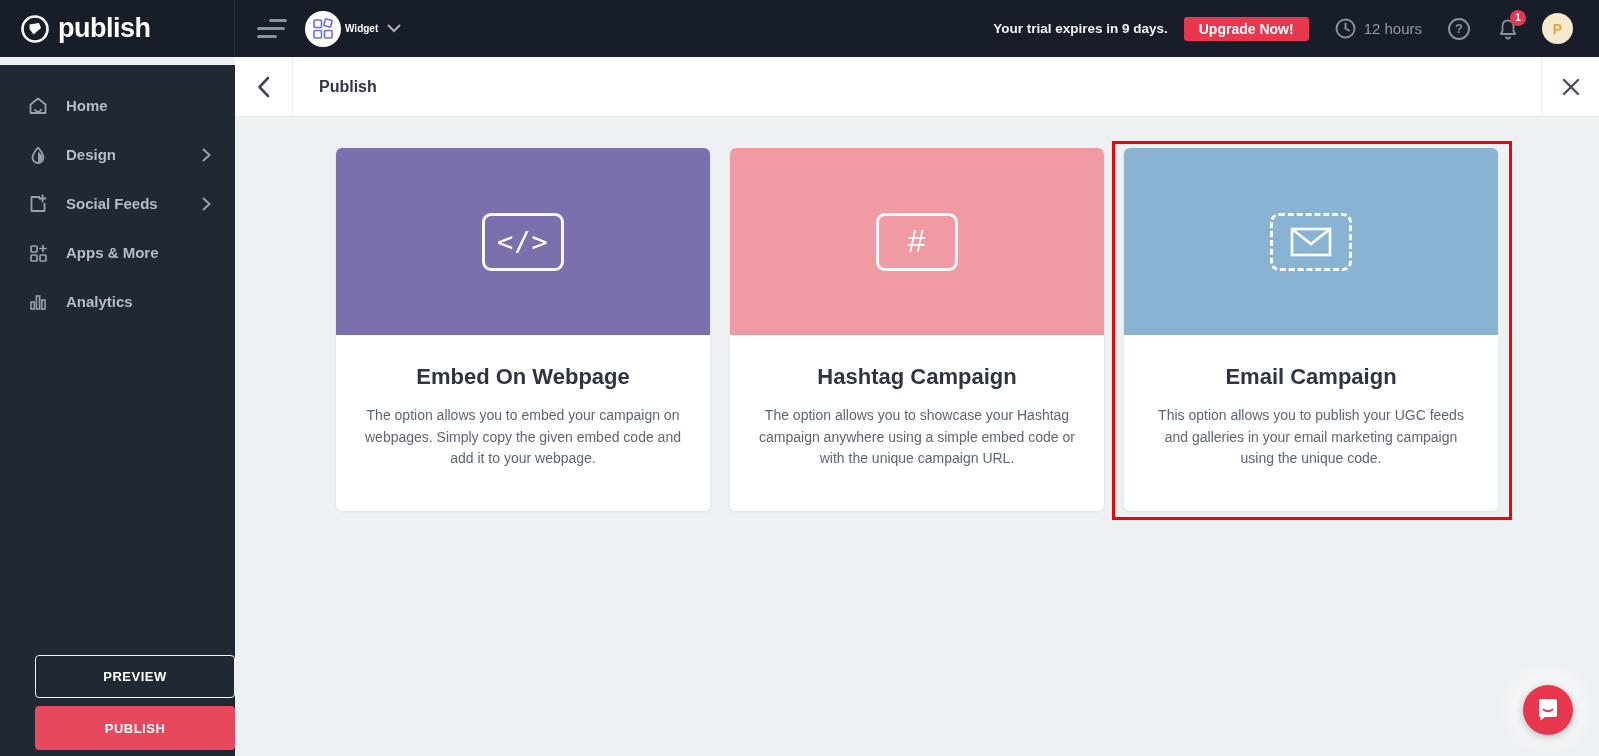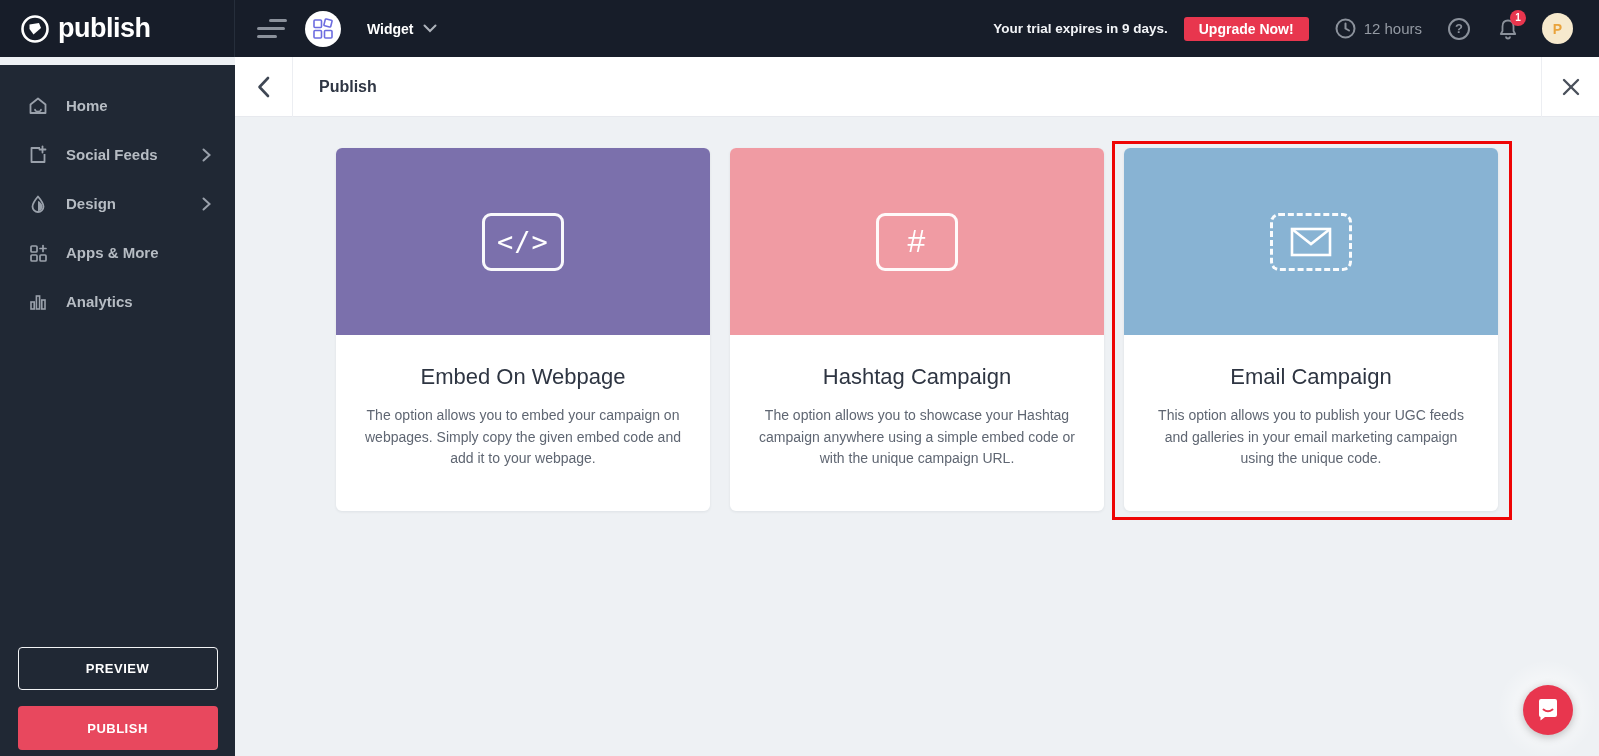--- a/index.html
+++ b/index.html
@@ -13,21 +13,21 @@
     padding-left:20px; border-right:1px solid #262e3b; }
   .logo-mark { margin-right:8px; display:flex; }
   .logo-text { color:#fff; font-size:27px; font-weight:700; letter-spacing:-0.5px; }
   .hamburger { margin-left:22px; display:flex; flex-direction:column; gap:5px; width:30px; cursor:pointer; }
   .hamburger span { height:3px; border-radius:2px; background:#8b919b; }
   .hamburger .h1 { width:18px; align-self:flex-end; }
   .hamburger .h2 { width:28px; }
   .hamburger .h3 { width:20px; align-self:flex-start; }
   .widget-circle { width:36px; height:36px; border-radius:50%; background:#fff;
     margin-left:18px; display:flex; align-items:center; justify-content:center; }
-  .widget-label { color:#fff; font-size:14px; font-weight:700; margin-left:26px; }
+  .widget-label { color:#fff; font-size:10px; font-weight:700; margin-left:4px; }
   .widget-chevron { margin-left:9px; display:flex; }
   .topbar-right { margin-left:auto; display:flex; align-items:center; padding-right:26px; }
   .trial-text { color:#f2f4f7; font-size:13.5px; font-weight:700; margin-right:16px; }
   .upgrade-btn { background:#e8364e; color:#fff; font-size:14px; font-weight:700;
     padding:4px 15px; border:none; border-radius:3px; cursor:pointer; }
   .clock-group { display:flex; align-items:center; margin-left:26px; }
   .clock-label { color:#949aa3; font-size:15px; margin-left:8px; }
   .help-circle { width:22px; height:22px; border-radius:50%; border:2px solid #8b919b;
     color:#8b919b; font-size:13px; font-weight:700; display:flex; align-items:center;
     justify-content:center; margin-left:26px; cursor:pointer; }
@@ -45,21 +45,21 @@
   .side-nav { padding-top:16px; }
   .side-item { display:flex; align-items:center; height:49px; padding:0 24px 0 28px;
     cursor:pointer; color:#b6bcc3; }
   .side-item svg { flex:0 0 auto; }
   .si-label { font-size:15px; font-weight:700; margin-left:18px; }
   .si-chevron { margin-left:auto; display:flex; }
   .si-badge { margin-left:10px; min-width:23px; height:23px; border-radius:50%;
     background:#e84a60; color:#fff; font-size:11px; font-weight:700;
     display:flex; align-items:center; justify-content:center; }
   .side-footer { position:absolute; bottom:14px; left:0; width:235px;
-    display:flex; flex-direction:column; align-items:center; gap:16px; }
+    display:flex; flex-direction:column; align-items:flex-end; gap:8px; }
   .btn-preview { width:200px; height:43px; background:transparent; border:1px solid #f2f3f5;
     border-radius:4px; color:#fff; font-size:13px; font-weight:700; letter-spacing:0.5px;
     cursor:pointer; font-family:"Liberation Sans",sans-serif; }
   .btn-publish { width:200px; height:44px; background:#e8485e; border:none;
     border-radius:4px; color:#fff; font-size:13px; font-weight:700; letter-spacing:0.5px;
     cursor:pointer; font-family:"Liberation Sans",sans-serif; }
 
   
   .panel-header { position:absolute; top:57px; left:235px; width:1364px; height:60px;
     background:#fff; border-bottom:1px solid #e7e9ee; display:flex; align-items:center; z-index:10; }
@@ -80,21 +80,21 @@
   .top-purple { background:#7b70ac; }
   .top-pink   { background:#f09ba3; }
   .top-blue   { background:#88b3d3; }
   .icon-frame { width:82px; height:58px; border:3px solid rgba(255,255,255,0.95);
     border-radius:9px; display:flex; align-items:center; justify-content:center; }
   .icon-frame.dashed { border-style:dashed; }
   .glyph { color:#fff; font-size:27px; font-weight:400; letter-spacing:1px;
     font-family:"DejaVu Sans Mono", monospace; }
   .glyph.hash { font-size:32px; font-family:"Liberation Sans",sans-serif; }
   .card-body { padding:29px 24px 0; text-align:center; }
-  .card-title { font-size:22px; font-weight:400; color:#2e3542; margin-bottom:15px; }
+  .card-title { font-size:22px; font-weight:700; color:#2e3542; margin-bottom:15px; }
   .card-desc { font-size:14px; color:#5f6672; line-height:1.55; max-width:324px; margin:0 auto; }
   .card-wrap { position:relative;border-radius:21px; }
   .highlight-box { position:absolute; top:-7px; right:-14px; bottom:-9px; left:-12px;
     border:3px solid #ee0505; z-index:1; pointer-events:none; }
 
   
   .chat-glow { position:absolute; right:2px; bottom:-3px; width:100px; height:100px;
     border-radius:50%; background:radial-gradient(circle, rgba(255,255,255,0.9) 0%, rgba(255,255,255,0) 70%); z-index:40; }
   .chat-bubble { position:absolute; right:26px; bottom:21px; width:50px; height:50px;
     border-radius:50%; background:#e8364e; display:flex; align-items:center;
@@ -166,38 +166,38 @@
     <div class="side-item">
       <svg width="20" height="20" viewBox="0 0 20 20">
         <path d="M2.5 8.5 L10 2.5 L17.5 8.5 L17.5 17 L2.5 17 Z" fill="none" stroke="#9aa1ab" stroke-width="1.8" stroke-linejoin="round"></path>
         <path d="M7 13.5 a3 2 0 0 0 6 0" fill="none" stroke="#9aa1ab" stroke-width="1.6" stroke-linecap="round"></path>
       </svg>
       <span class="si-label">Home</span>
     </div>
 
     <div class="side-item">
       <svg width="20" height="20" viewBox="0 0 20 20">
-        <path d="M12 3 L3.5 3 L3.5 17 L16.5 17 L16.5 9" fill="none" stroke="#9aa1ab" stroke-width="1.8" stroke-linejoin="round"></path>
-        <line x1="14.5" y1="1.5" x2="14.5" y2="7.5" stroke="#9aa1ab" stroke-width="1.8" stroke-linecap="round"></line>
-        <line x1="11.5" y1="4.5" x2="17.5" y2="4.5" stroke="#9aa1ab" stroke-width="1.8" stroke-linecap="round"></line>
-      </svg>
-      <span class="si-label">Social Feeds</span>
+        <path d="M10 2.5 C10 2.5 4.5 9 4.5 12.5 a5.5 5.5 0 0 0 11 0 C15.5 9 10 2.5 10 2.5 Z" fill="none" stroke="#9aa1ab" stroke-width="1.8" stroke-linejoin="round"></path>
+        <path d="M10 7 L10 17 a4.5 4.5 0 0 0 4.5 -4.5 C14.5 10.5 12 7.5 10 7 Z" fill="#9aa1ab"></path>
+      </svg>
+      <span class="si-label">Design</span>
       <span class="si-chevron">
         <svg width="9" height="14" viewBox="0 0 9 14">
             <polyline points="1.5,1.5 7.5,7 1.5,12.5" fill="none" stroke="#9aa1ab" stroke-width="2" stroke-linecap="round"></polyline>
           </svg>
       </span>
     </div>
 
     <div class="side-item">
       <svg width="20" height="20" viewBox="0 0 20 20">
-        <path d="M10 2.5 C10 2.5 4.5 9 4.5 12.5 a5.5 5.5 0 0 0 11 0 C15.5 9 10 2.5 10 2.5 Z" fill="none" stroke="#9aa1ab" stroke-width="1.8" stroke-linejoin="round"></path>
-        <path d="M10 7 L10 17 a4.5 4.5 0 0 0 4.5 -4.5 C14.5 10.5 12 7.5 10 7 Z" fill="#9aa1ab"></path>
-      </svg>
-      <span class="si-label">Design</span>
+        <path d="M12 3 L3.5 3 L3.5 17 L16.5 17 L16.5 9" fill="none" stroke="#9aa1ab" stroke-width="1.8" stroke-linejoin="round"></path>
+        <line x1="14.5" y1="1.5" x2="14.5" y2="7.5" stroke="#9aa1ab" stroke-width="1.8" stroke-linecap="round"></line>
+        <line x1="11.5" y1="4.5" x2="17.5" y2="4.5" stroke="#9aa1ab" stroke-width="1.8" stroke-linecap="round"></line>
+      </svg>
+      <span class="si-label">Social Feeds</span>
       <span class="si-chevron">
         <svg width="9" height="14" viewBox="0 0 9 14">
             <polyline points="1.5,1.5 7.5,7 1.5,12.5" fill="none" stroke="#9aa1ab" stroke-width="2" stroke-linecap="round"></polyline>
           </svg>
       </span>
     </div>
 
 
     <div class="side-item">
       <svg width="20" height="20" viewBox="0 0 20 20">

